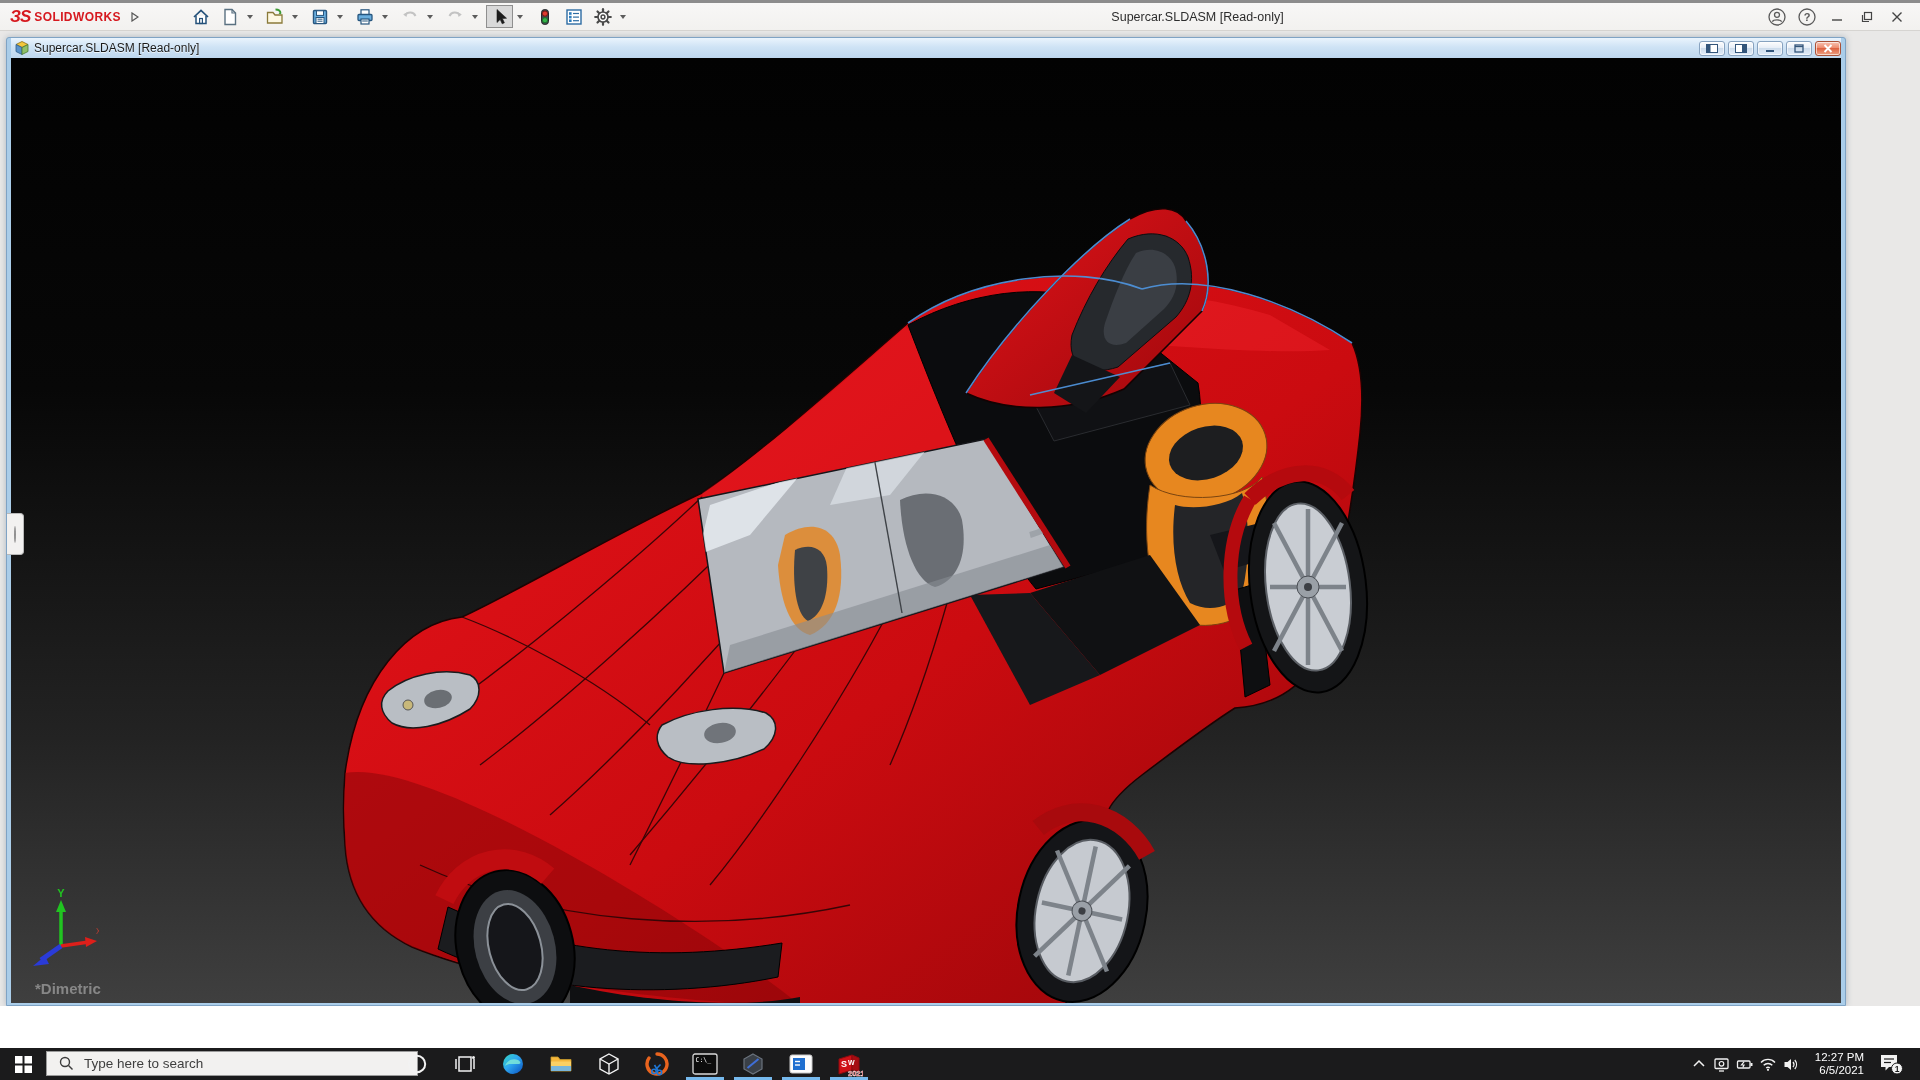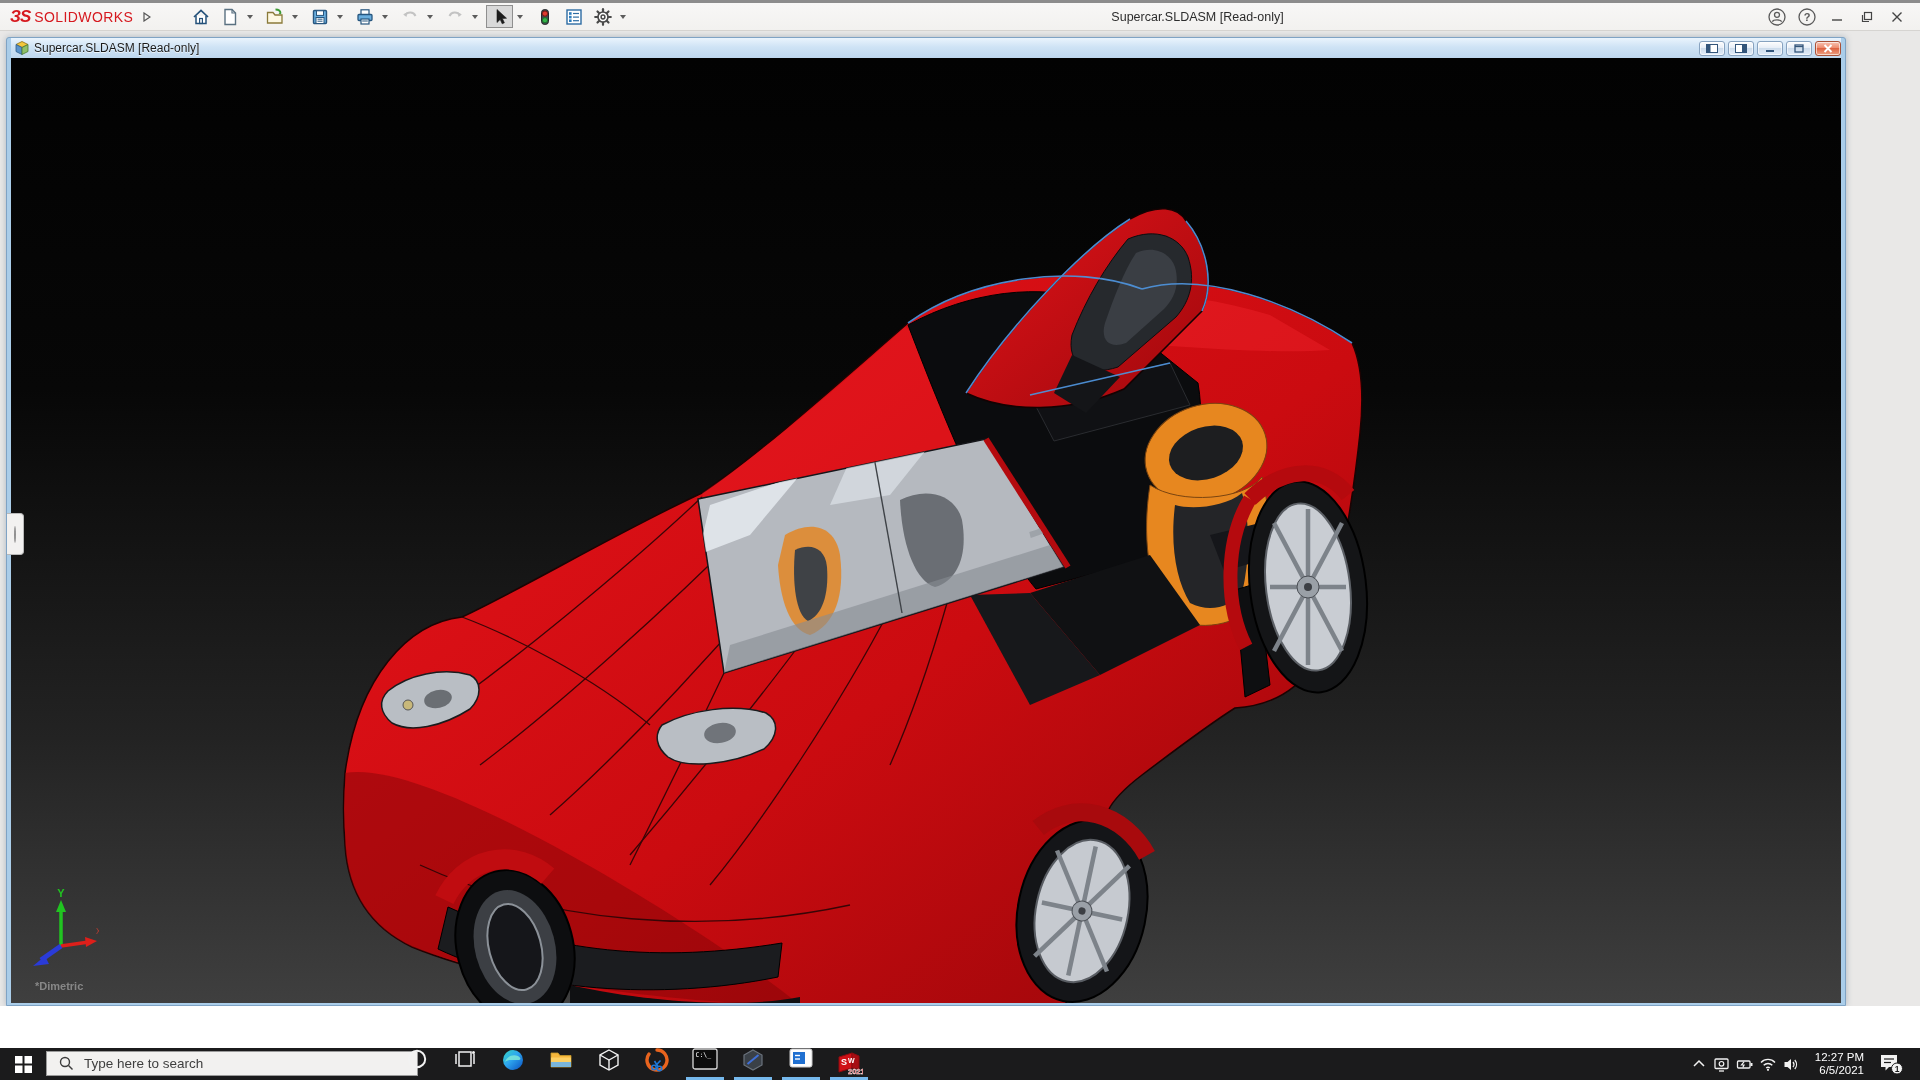--- a/index.html
+++ b/index.html
@@ -5,21 +5,21 @@
   html,body{margin:0;padding:0;background:#000;}
   #screen{position:relative;width:1920px;height:1080px;overflow:hidden;
           font-family:"Liberation Sans",sans-serif;background:#e9e8e7;-webkit-font-smoothing:antialiased;}
 
   
   .titlebar{position:absolute;left:0;top:0;width:1920px;height:27px;border-top:3px solid #8c8c8c;
             background:linear-gradient(#f8f7f6,#f2f1ef);border-bottom:1px solid #d6d4d1;
             display:flex;align-items:center;}
   .brand{display:flex;align-items:center;margin-left:10px;width:148px;}
   .brand-mark{color:#d6191f;font-weight:bold;font-style:italic;font-size:17px;letter-spacing:-1px;margin-right:4px;}
-  .brand-name{color:#d6191f;font-weight:normal;font-size:14px;letter-spacing:.4px;}
+  .brand-name{color:#d6191f;font-weight:bold;font-size:12px;letter-spacing:.4px;}
   .brand-arrow{margin-left:10px;}
   .qat{display:flex;align-items:center;margin-left:28px;}
   .tb-btn{width:27px;height:23px;border:1px solid transparent;background:transparent;display:flex;
           align-items:center;justify-content:center;padding:0;margin:0 1px;}
   .tb-btn.active{background:#d9d9d9;border:1px solid #8f8f8f;}
   .caret-btn{width:12px;height:23px;border:none;background:transparent;display:flex;align-items:center;justify-content:center;padding:0;margin-right:4px;}
   .caret{width:0;height:0;border-left:3.5px solid transparent;border-right:3.5px solid transparent;border-top:4px solid #5c5c5c;}
   .app-title{flex:1;text-align:center;font-size:12.5px;color:#2d2d2d;}
   .winicons{display:flex;align-items:center;margin-right:8px;}
   .win-btn{width:30px;height:23px;border:none;background:transparent;display:flex;align-items:center;justify-content:center;padding:0;}
@@ -34,41 +34,41 @@
   .capbtns{margin-left:auto;display:flex;align-items:center;}
   .cap-btn{width:26px;height:15px;margin-left:3px;border:1px solid #87a2bf;border-radius:3px;padding:0;
            background:linear-gradient(#fdfdfd,#e7eef7 45%,#ccdbeb 46%,#e2edf9);
            display:flex;align-items:center;justify-content:center;box-shadow:inset 0 0 0 1px rgba(255,255,255,.6);}
   .cap-btn.close{background:linear-gradient(#f7c3b3,#ee8c6f 45%,#dd5f3e 46%,#eda183);border-color:#a85138;}
 
   .viewport{position:relative;width:100%;height:945px;overflow:hidden;
             background:linear-gradient(180deg,#020202 0%,#070707 35%,#232323 72%,#3f3f3f 100%);}
   .car-svg{position:absolute;left:319px;top:147px;}
   .triad{position:absolute;left:16px;top:830px;}
-  .view-label{position:absolute;left:24px;top:922px;font-size:11px;font-weight:bold;color:#878787;}
+  .view-label{position:absolute;left:24px;top:922px;font-size:15px;font-weight:bold;color:#878787;}
 
   .collapse-tab{position:absolute;left:7px;top:513px;width:17px;height:42px;background:#f2f1f0;
                 border:1px solid #b9b9b9;border-left:none;border-radius:0 4px 4px 0;z-index:5;padding:0;}
   .collapse-tab .dot{width:8px;height:8px;border-radius:50%;border:1px solid #909090;background:#e3e3e3;margin:5px auto 0 auto;}
 
   .status-strip{position:absolute;left:0;top:1006px;width:1920px;height:42px;background:#ffffff;}
 
   
   .taskbar{position:absolute;left:0;top:1048px;width:1920px;height:32px;background:#1b1b1c;}
   .start-btn{position:absolute;left:0;top:0;width:46px;height:32px;background:transparent;border:none;
              display:flex;align-items:center;justify-content:center;padding:0;}
   .searchbox{position:absolute;left:46px;top:3px;width:372px;height:25px;background:#f2f1f0;
              border:1px solid #9a9a9a;display:flex;align-items:center;box-sizing:border-box;}
   .searchbox svg{margin:0 8px 0 12px;flex:none;}
   .searchbox input{flex:1;border:none;background:transparent;outline:none;font-size:13.5px;color:#2f2f2f;
              font-family:"Liberation Sans",sans-serif;}
   .searchbox input::placeholder{color:#3e3e3e;opacity:1;}
   .tb-apps{position:absolute;left:395px;top:0;display:flex;}
   .tbtn{position:relative;width:44px;height:32px;background:transparent;border:none;display:flex;
-        justify-content:center;padding:0;margin-right:4px;}
+        align-items:center;justify-content:center;padding:0;margin-right:4px;}
   .tbtn.open::after{content:"";position:absolute;left:3px;right:3px;bottom:0;height:3px;background:#76b9ed;}
   .tray{position:absolute;right:118px;top:0;height:32px;display:flex;align-items:center;}
   .tray-ic{width:23px;height:32px;background:transparent;border:none;display:flex;align-items:center;justify-content:center;padding:0;}
   .clock{position:absolute;right:56px;top:3px;width:70px;text-align:right;color:#fff;font-size:11.5px;line-height:13px;}
   .notif-btn{position:absolute;right:8px;top:0;width:42px;height:32px;background:transparent;border:none;
              display:flex;align-items:center;justify-content:center;padding:0;}
 </style>
 </head>
 <body>
 

